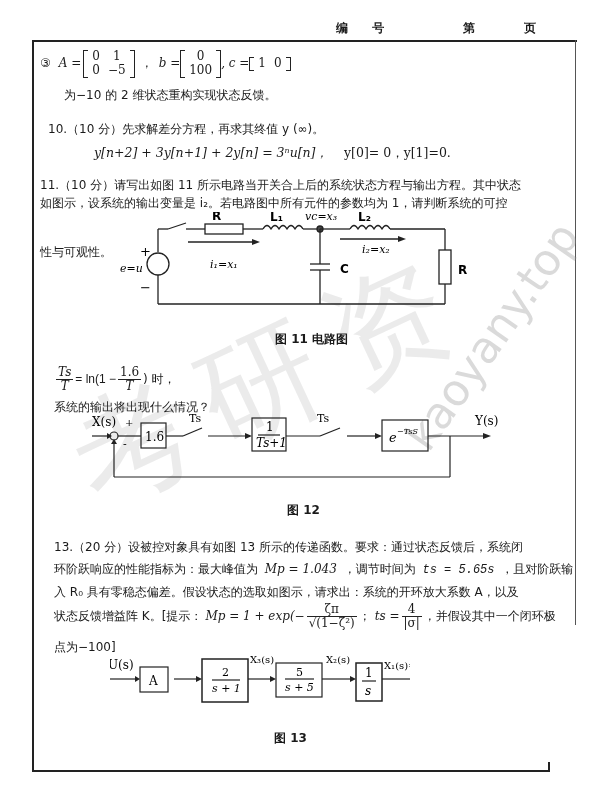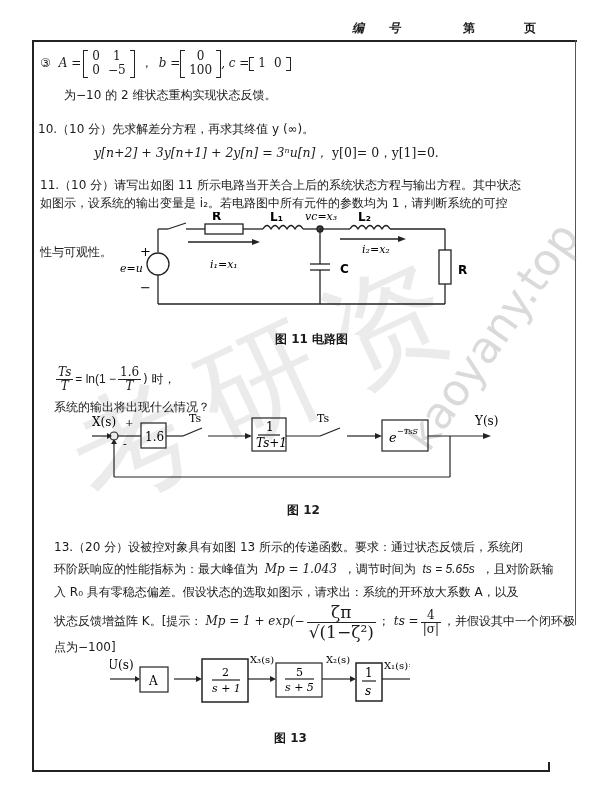--- a/index.html
+++ b/index.html
@@ -1,21 +1,21 @@
 <!DOCTYPE html>
 <html><head>
 <meta charset="utf-8">
 <style>
   html, body { margin: 0; padding: 0; }
   body {
     width: 613px; height: 807px; background: #ffffff; position: relative; overflow: hidden;
     font-family: "DejaVu Serif", "Liberation Serif", serif; color: #1a1a1a;
   }
   .header { position: absolute; top: 20px; left: 0; width: 613px; height: 20px; font-size: 14px; font-weight: bold; }
-  .header .num { position: absolute; left: 352px; letter-spacing: 10px; font-style: italic; }
+  .header .num { position: absolute; left: 336px; letter-spacing: 10px; }
   .header .page-a { position: absolute; left: 463px; }
   .header .page-b { position: absolute; left: 524px; }
   .border-top { position: absolute; left: 32px; top: 40px; width: 545px; height: 0; border-top: 2px solid #222; }
   .border-left { position: absolute; left: 32px; top: 40px; width: 0; height: 680px; border-left: 2px solid #222; }
   .border-bottom { position: absolute; left: 32px; top: 770px; width: 518px; height: 0; border-top: 2px solid #222; }
   .border-right-stub { position: absolute; left: 548px; top: 762px; width: 0; height: 10px; border-left: 2px solid #222; }
   .border-right-outer { position: absolute; left: 575px; top: 40px; width: 0; height: 585px; border-left: 1px solid #555; }
   .border-left-low { position: absolute; left: 32px; top: 720px; width: 0; height: 52px; border-left: 2px solid #222; }
 
   .text { position: absolute; font-size: 12.5px; line-height: 1.3; white-space: nowrap; }
@@ -94,24 +94,24 @@
           <tr>
             <td>1</td>
             <td>0</td>
           </tr>
     </tbody>
       </table>
   </span>
 </div>
 <div class="text cn" style="left:64px; top:88px;">为−10 的 2 维状态重构实现状态反馈。</div>
 
-<div class="text cn" style="left:38px; top:122px;">10.（10 分）先求解差分方程，再求其终值 y (∞)。</div>
+<div class="text cn" style="left:48px; top:122px;">10.（10 分）先求解差分方程，再求其终值 y (∞)。</div>
 <div class="text" style="left:94px; top:145px;">
   <span class="it">y[n+2] + 3y[n+1] + 2y[n] = 3ⁿu[n]，</span>
-  <span style="margin-left:0;">y[0]= 0，y[1]=0.</span>
+  <span style="margin-left:12px;">y[0]= 0，y[1]=0.</span>
 </div>
 
 <div class="text cn" style="left:40px; top:178px;">11.（10 分）请写出如图 11 所示电路当开关合上后的系统状态方程与输出方程。其中状态</div>
 <div class="text cn" style="left:40px; top:196px;">如图示，设系统的输出变量是 i₂。若电路图中所有元件的参数均为 1，请判断系统的可控</div>
 <div class="text cn" style="left:40px; top:214px;margin-top:31px;">性与可观性。</div>
 
 <svg style="position:absolute; left:100px; top:212px;" width="380" height="110" viewBox="0 0 380 110">
 
   <g stroke="#222" stroke-width="1.3" fill="none">
     <polyline points="58,17 58,40"></polyline>
@@ -206,28 +206,28 @@
   <text x="307" y="22" font-size="8" font-style="italic">−TsS</text>
   <text x="385" y="13" font-size="12">Y(s)</text>
 </svg>
 <div class="caption" style="left:287px; top:502px;">图 12</div>
 
 <div class="text cn" style="left:54px; top:540px;">13.（20 分）设被控对象具有如图 13 所示的传递函数。要求：通过状态反馈后，系统闭</div>
 <div class="text cn" style="left:54px; top:562px;">
   <span>环阶跃响应的性能指标为：最大峰值为</span>
   <span class="it" style="font-family:'DejaVu Serif',serif; margin:0 3px;">Mp = 1.043</span>
   <span>，调节时间为</span>
-  <span class="it" style="font-family:Liberation Sans, sans-serif; margin:16px 3px;">ts = 5.65s</span>
+  <span class="it" style="font-family:Liberation Mono, monospace; margin:16px 3px;">ts = 5.65s</span>
   <span>，且对阶跃输</span>
 </div>
 <div class="text cn" style="left:54px; top:585px;">入 R₀ 具有零稳态偏差。假设状态的选取如图示，请求出：系统的开环放大系数 A，以及</div>
 <div class="text cn" style="left:54px; top:603px; display:flex; align-items:center;">
   <span>状态反馈增益阵 K。[提示：</span>
   <span class="it" style="font-family:'DejaVu Serif',serif; margin-left:3px;">Mp = 1 + exp(−</span>
-  <span class="frac" style="font-family:'DejaVu Serif',serif; font-size:17px;">
+  <span class="frac" style="font-family:'DejaVu Serif',serif; font-size:12px;">
     <span class="n">ζπ</span>
     <span class="d">√(1−ζ²)</span>
   </span>
   <span>；</span>
   <span class="it" style="font-family:'DejaVu Serif',serif; margin-left:4px;">ts =</span>
   <span class="frac" style="font-family:'DejaVu Serif',serif; font-size:12px;">
     <span class="n">4</span>
     <span class="d">|σ|</span>
   </span>
   <span>，并假设其中一个闭环极</span>

